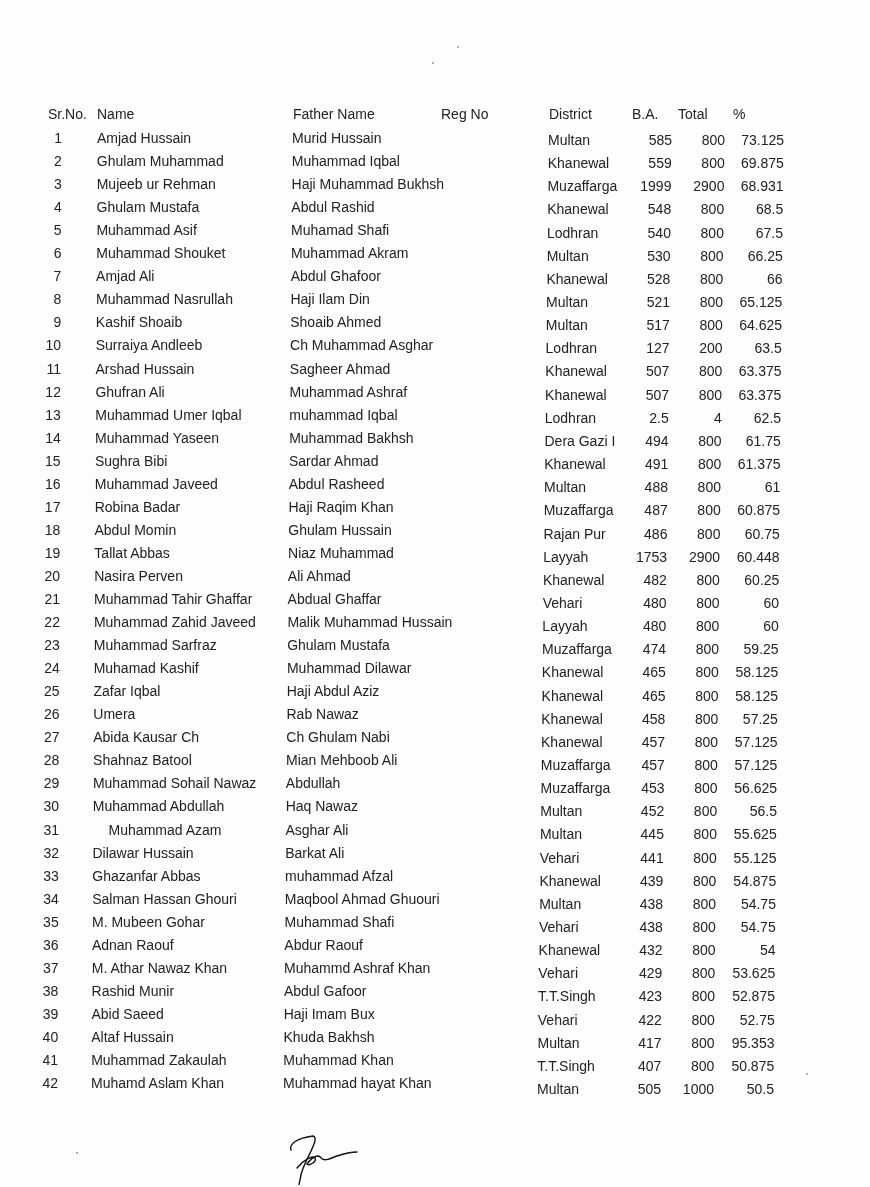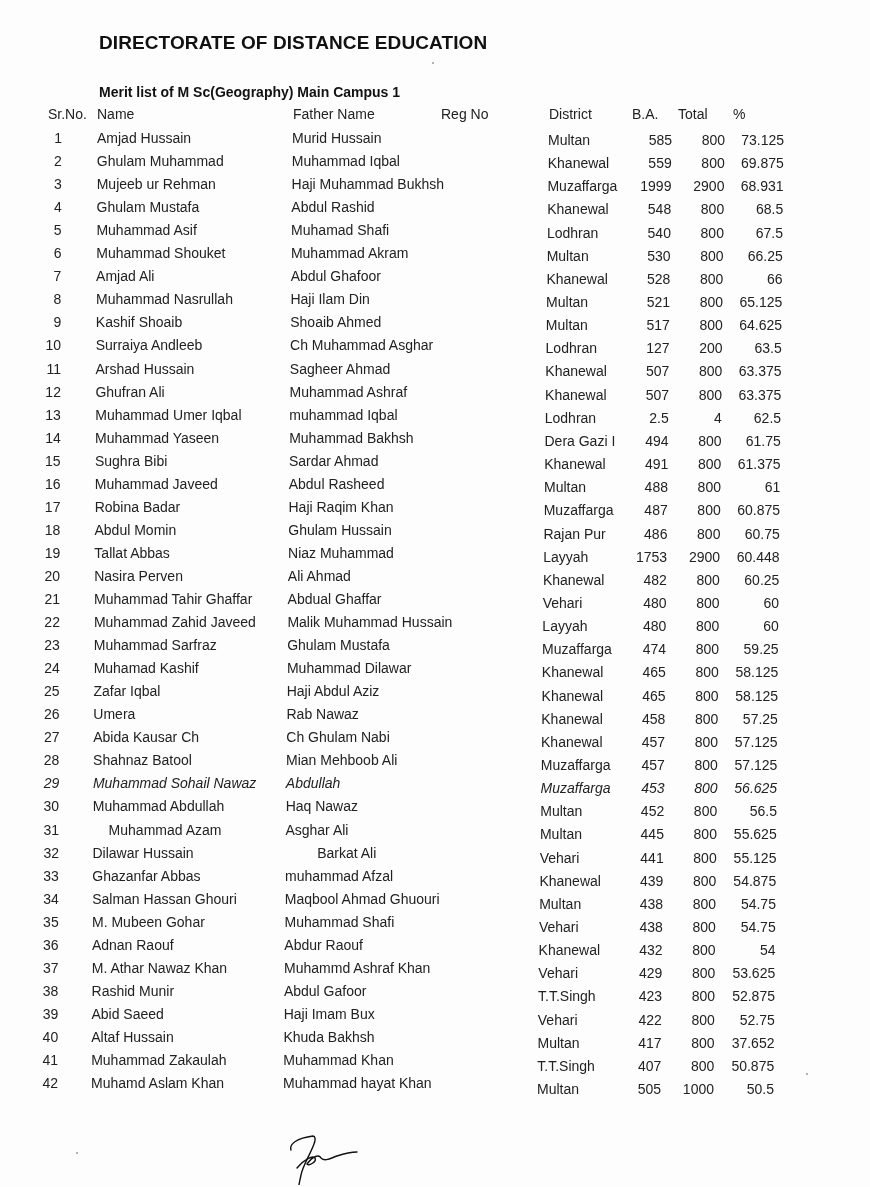--- a/index.html
+++ b/index.html
@@ -24,22 +24,20 @@
   .c-sr { width: 30px; text-align: right; }
   .c-ba, .c-total, .c-pct { text-align: right; }
   .signature { position: absolute; left: 285px; top: 1130px; width: 80px; height: 55px; }
   .speck { position: absolute; width: 2px; height: 2px; background: #999; border-radius: 1px; }
 </style>
 </head>
 <body>
 
 <div class="page">
 
-  <div class="title">DIRECTORATE OF DISTANCE EDUCATION</div>
-  <div class="subtitle">Merit list of M Sc(Geography) Main Campus  1</div>
 
   <div>
     <span class="hdr" style="left:48px">Sr.No.</span>
     <span class="hdr" style="left:97px">Name</span>
     <span class="hdr" style="left:293px">Father Name</span>
     <span class="hdr" style="left:441px">Reg No</span>
     <span class="hdr" style="left:549px">District</span>
     <span class="hdr" style="left:632px">B.A.</span>
     <span class="hdr" style="left:678px">Total</span>
     <span class="hdr" style="left:733px">%</span>
@@ -291,21 +289,21 @@
       </div>
       <div class="row" style="top: 752.35px;">
         <span class="c-sr" style="top: 0px; left: 29.3659px;">28</span>
         <span class="c-name" style="top: 0px; left: 93.0488px;">Shahnaz Batool</span>
         <span class="c-father" style="top: 0px; left: 286.073px;">Mian Mehboob Ali</span>
         <span class="c-district" style="top: 4.63415px; left: 540.756px;">Muzaffarga</span>
         <span class="c-ba" style="top: 4.63415px; left: 612.756px; width: 52px;">457</span>
         <span class="c-total" style="top: 4.63415px; left: 668.756px; width: 49px;">800</span>
         <span class="c-pct" style="top: 4.63415px; left: 723.415px; width: 54px;">57.125</span>
       </div>
-      <div class="row" style="top: 775.4px; font-style: italic;">
+      <div class="row" style="top: 775.4px;">
         <span class="c-sr" style="top: 0px; left: 29.2683px;">29</span>
         <span class="c-name" style="top: 0px; left: 92.9024px;">Muhammad Sohail Nawaz</span>
         <span class="c-father" style="top: 0px; left: 285.854px;">Abdullah</span>
         <span class="c-district" style="top: 4.73171px; left: 540.488px;">Muzaffarga</span>
         <span class="c-ba" style="top: 4.73171px; left: 612.488px; width: 52px;">453</span>
         <span class="c-total" style="top: 4.73171px; left: 668.488px; width: 49px;">800</span>
         <span class="c-pct" style="top: 4.73171px; left: 723.171px; width: 54px;">56.625</span>
       </div>
       <div class="row" style="top: 798.45px;">
         <span class="c-sr" style="top: 0px; left: 29.1707px;">30</span>
@@ -321,21 +319,21 @@
         <span class="c-name" style="top: 0px; left: 92.6098px; margin-left: 16px;">Muhammad Azam</span>
         <span class="c-father" style="top: 0px; left: 285.415px;">Asghar Ali</span>
         <span class="c-district" style="top: 4.92683px; left: 539.951px;">Multan</span>
         <span class="c-ba" style="top: 4.92683px; left: 611.951px; width: 52px;">445</span>
         <span class="c-total" style="top: 4.92683px; left: 667.951px; width: 49px;">800</span>
         <span class="c-pct" style="top: 4.92683px; left: 722.683px; width: 54px;">55.625</span>
       </div>
       <div class="row" style="top: 844.55px;">
         <span class="c-sr" style="top: 0px; left: 28.9756px;">32</span>
         <span class="c-name" style="top: 0px; left: 92.4634px;">Dilawar Hussain</span>
-        <span class="c-father" style="top: 0px; left: 285.195px; margin-left: 32px;">Barkat Ali</span>
+        <span class="c-father" style="top: 0px; left: 285.195px;">Barkat Ali</span>
         <span class="c-district" style="top: 5.02439px; left: 539.683px;">Vehari</span>
         <span class="c-ba" style="top: 5.02439px; left: 611.683px; width: 52px;">441</span>
         <span class="c-total" style="top: 5.02439px; left: 667.683px; width: 49px;">800</span>
         <span class="c-pct" style="top: 5.02439px; left: 722.439px; width: 54px;">55.125</span>
       </div>
       <div class="row" style="top: 867.6px;">
         <span class="c-sr" style="top: 0px; left: 28.878px;">33</span>
         <span class="c-name" style="top: 0px; left: 92.3171px;">Ghazanfar Abbas</span>
         <span class="c-father" style="top: 0px; left: 284.976px;">muhammad Afzal</span>
         <span class="c-district" style="top: 5.12195px; left: 539.415px;">Khanewal</span>
@@ -397,21 +395,21 @@
         <span class="c-total" style="top: 5.70732px; left: 665.805px; width: 49px;">800</span>
         <span class="c-pct" style="top: 5.70732px; left: 720.732px; width: 54px;">52.75</span>
       </div>
       <div class="row" style="top: 1028.95px;">
         <span class="c-sr" style="top: 0px; left: 28.1951px;">40</span>
         <span class="c-name" style="top: 0px; left: 91.2927px;">Altaf Hussain</span>
         <span class="c-father" style="top: 0px; left: 283.439px;">Khuda Bakhsh</span>
         <span class="c-district" style="top: 5.80488px; left: 537.537px;">Multan</span>
         <span class="c-ba" style="top: 5.80488px; left: 609.537px; width: 52px;">417</span>
         <span class="c-total" style="top: 5.80488px; left: 665.537px; width: 49px;">800</span>
-        <span class="c-pct" style="top: 5.80488px; left: 720.488px; width: 54px;">37.652</span>
+        <span class="c-pct" style="top: 5.80488px; left: 720.488px; width: 54px;">95.353</span>
       </div>
       <div class="row" style="top: 1052px;">
         <span class="c-sr" style="top: 0px; left: 28.0976px;">41</span>
         <span class="c-name" style="top: 0px; left: 91.1463px;">Muhammad Zakaulah</span>
         <span class="c-father" style="top: 0px; left: 283.22px;">Muhammad Khan</span>
         <span class="c-district" style="top: 5.90244px; left: 537.268px;">T.T.Singh</span>
         <span class="c-ba" style="top: 5.90244px; left: 609.268px; width: 52px;">407</span>
         <span class="c-total" style="top: 5.90244px; left: 665.268px; width: 49px;">800</span>
         <span class="c-pct" style="top: 5.90244px; left: 720.244px; width: 54px;">50.875</span>
       </div>

